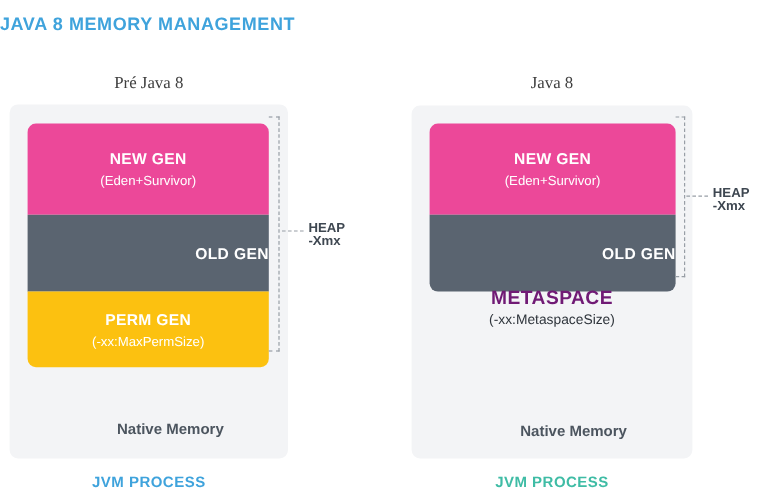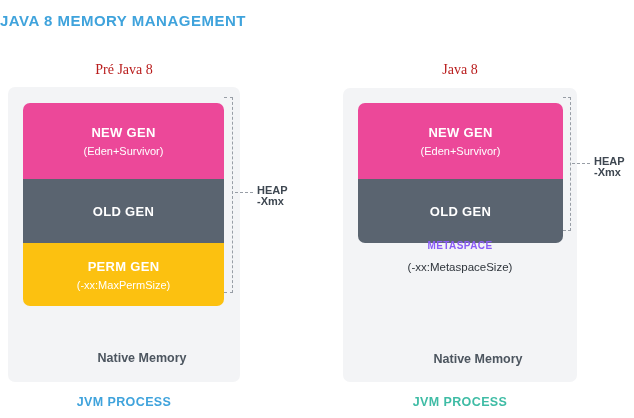--- a/index.html
+++ b/index.html
@@ -8,45 +8,45 @@
   .page {
     position:relative; width:634px; height:418px; background:#ffffff;
     overflow:hidden;
   }
   .diagram-title {
     position:absolute; top:12px; left:0; width:586px; 
     font-size:15px; font-weight:bold; letter-spacing:0.5px; color:#3FA3DC;
   }
   .col-header {
     position:absolute; top:62px; text-align:center;
-    font-family:"Liberation Serif", serif; font-size:14px; color:#b91c1c;
+    font-family:"Liberation Serif", serif; font-size:14px; color:#404040;
   }
   .col-header.left  { left:8px;   width:232px; }
   .col-header.right { left:343px; width:234px; }
   .panel {
     position:absolute; background:#F3F4F6; border-radius:7px;
   }
   .panel.left  { left:8px;   top:87px; width:232px; height:295px; }
   .panel.right { left:343px; top:88px; width:234px; height:294px; }
   .stack { position:absolute; left:15px; }
   .panel.left  .stack { top:16px; width:201px; }
   .panel.right .stack { top:15px; width:205px; }
   .block {
     display:flex; flex-direction:column; align-items:center; justify-content:center;
     gap:5px; color:#ffffff; text-align:center;
   }
   .block .blk-label { font-size:13px; font-weight:bold; letter-spacing:0.3px; }
   .block .blk-sub   { font-size:11px; }
   .blk-newgen  { height:76px; background:#ec4899; border-radius:7px 7px 0 0; }
-  .blk-oldgen  { height:64px; background:#5A6470; }
+  .blk-oldgen  { height:64px; background:#5A6470;align-items:flex-end; }
   .panel.left  .blk-permgen { height:63px; background:#FCC110; border-radius:0 0 7px 7px; }
   .panel.right .blk-oldgen  { border-radius:0 0 7px 7px; }
   .metaspace-label {
     position:absolute; top:152px; left:0; width:100%; text-align:center;
-    font-size:10px; font-weight:bold; letter-spacing:0.4px; color:#8b5cf6;
+    font-size:16px; font-weight:bold; letter-spacing:0.4px; color:#701a75;
   }
   .metaspace-sub {
     position:absolute; top:173px; left:0; width:100%; text-align:center;
     font-size:11.5px; color:#2f353c;
   }
   .native-memory {
     position:absolute; top:264px; left:18px; width:100%; text-align:center;
     font-size:12.5px; font-weight:bold; color:#4C555F;
   }
   .jvm-process {

